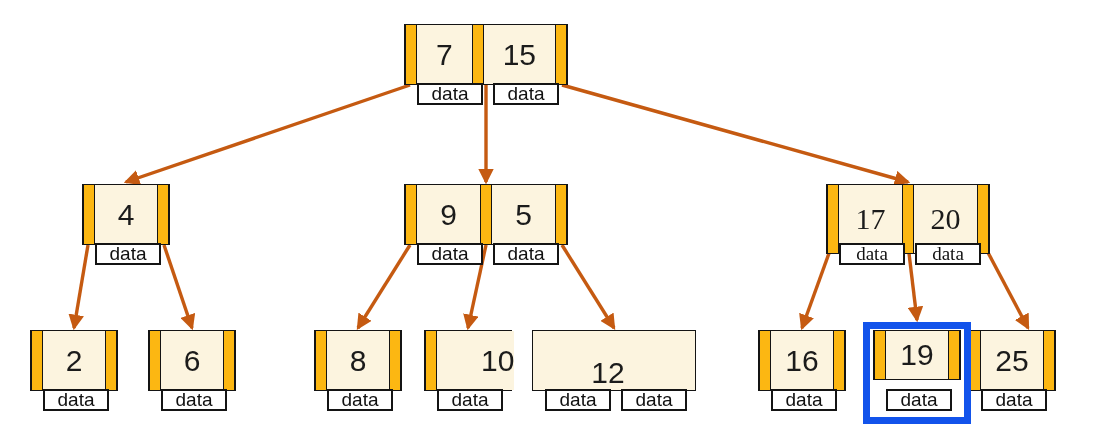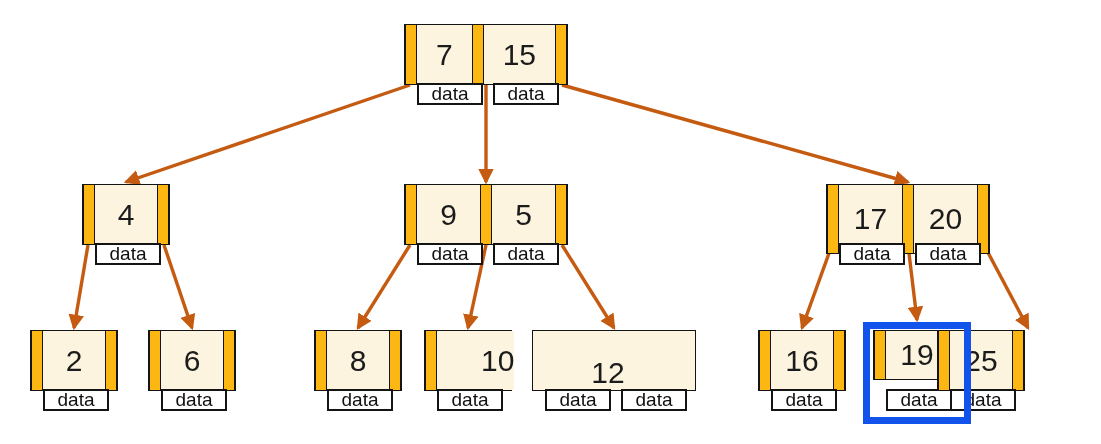--- a/index.html
+++ b/index.html
@@ -103,21 +103,21 @@
       </div>
       <div class="btree-node" style="left: 404px; top: 184px; width: 164px; height: 61px;">
         <div class="ptr"></div>
         <div class="key-cell">9</div>
         <div class="data-box" style="left: 12px;">data</div>
         <div class="ptr"></div>
         <div class="key-cell">5</div>
         <div class="data-box" style="left: 88px;">data</div>
         <div class="ptr"></div>
       </div>
-      <div class="btree-node" style="left: 826px; top: 184px; width: 164px; height: 70px;">
+      <div class="btree-node" style="left: 826px; top: 184px; width: 164px; height: 70px; font-family: Liberation Serif, serif;">
         <div class="ptr"></div>
         <div class="key-cell">17</div>
         <div class="data-box" style="left: 12px;">data</div>
         <div class="ptr"></div>
         <div class="key-cell">20</div>
         <div class="data-box" style="left: 88px;">data</div>
         <div class="ptr"></div>
       </div>
       <div class="btree-node" style="left: 30px; top: 330px; width: 88px; height: 61px;">
         <div class="ptr"></div>
@@ -157,20 +157,20 @@
         <div class="data-box" style="left: 12px;">data</div>
         <div class="ptr"></div>
       </div>
       <div class="highlight-box" style="left: 863px; top: 322px; width: 108px; height: 102px;"></div>
       <div class="btree-node" style="left: 873px; top: 330px; width: 88px; height: 50px;">
         <div class="ptr"></div>
         <div class="key-cell">19</div>
         <div class="data-box" style="left: 12px;">data</div>
         <div class="ptr"></div>
       </div>
-      <div class="btree-node" style="left: 937px; top: 330px; width: 88px; height: 61px;">
+      <div class="btree-node" style="left: 968px; top: 330px; width: 88px; height: 61px;">
         <div class="ptr"></div>
         <div class="key-cell">25</div>
         <div class="data-box" style="left: 12px;">data</div>
         <div class="ptr"></div>
       </div>
     </div>
 </div>
 
 </body></html>

